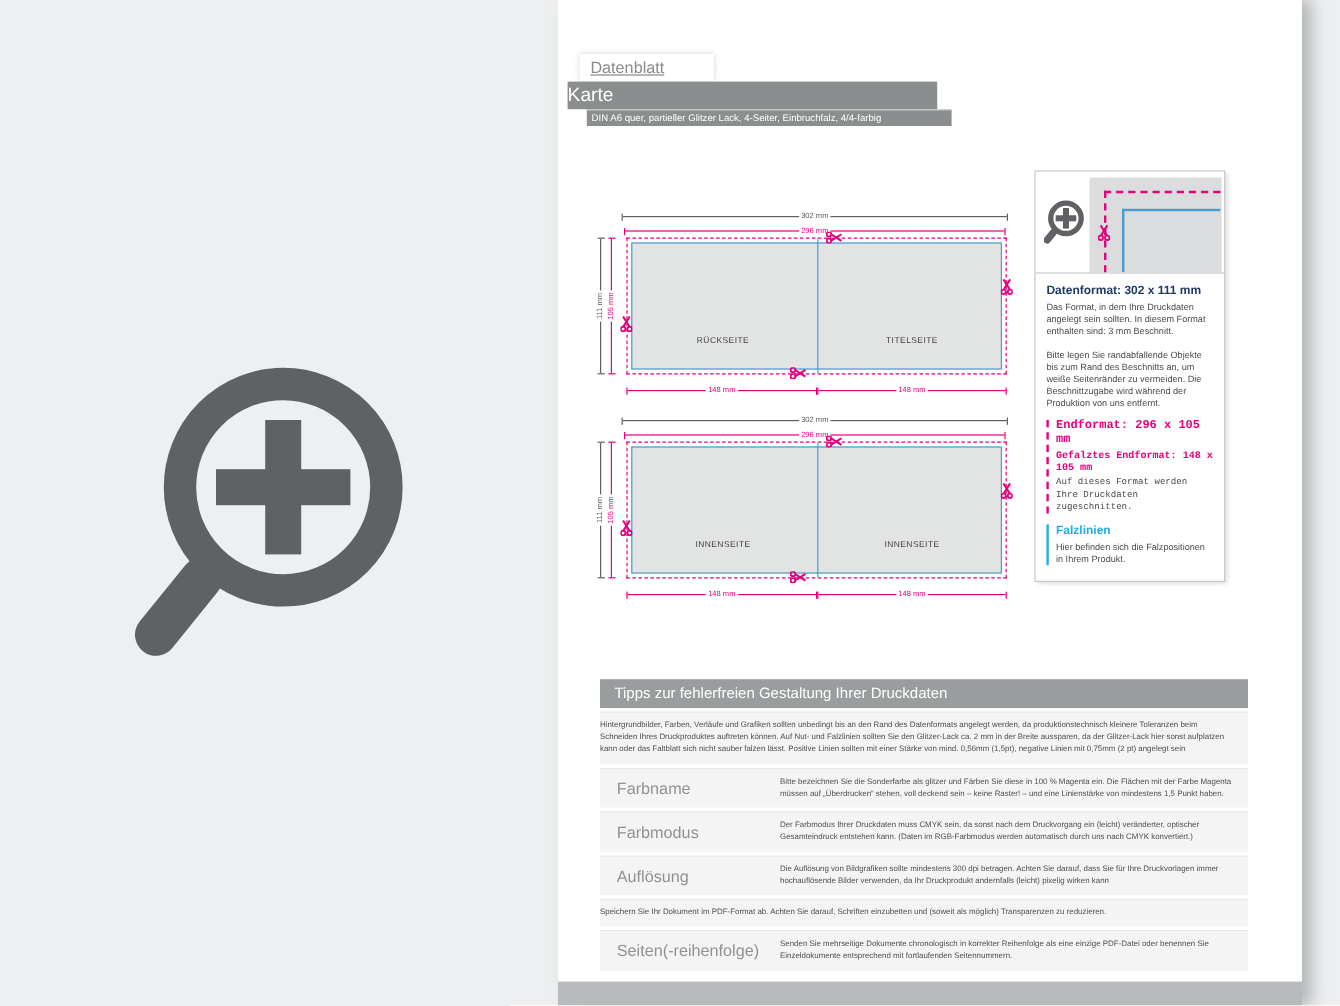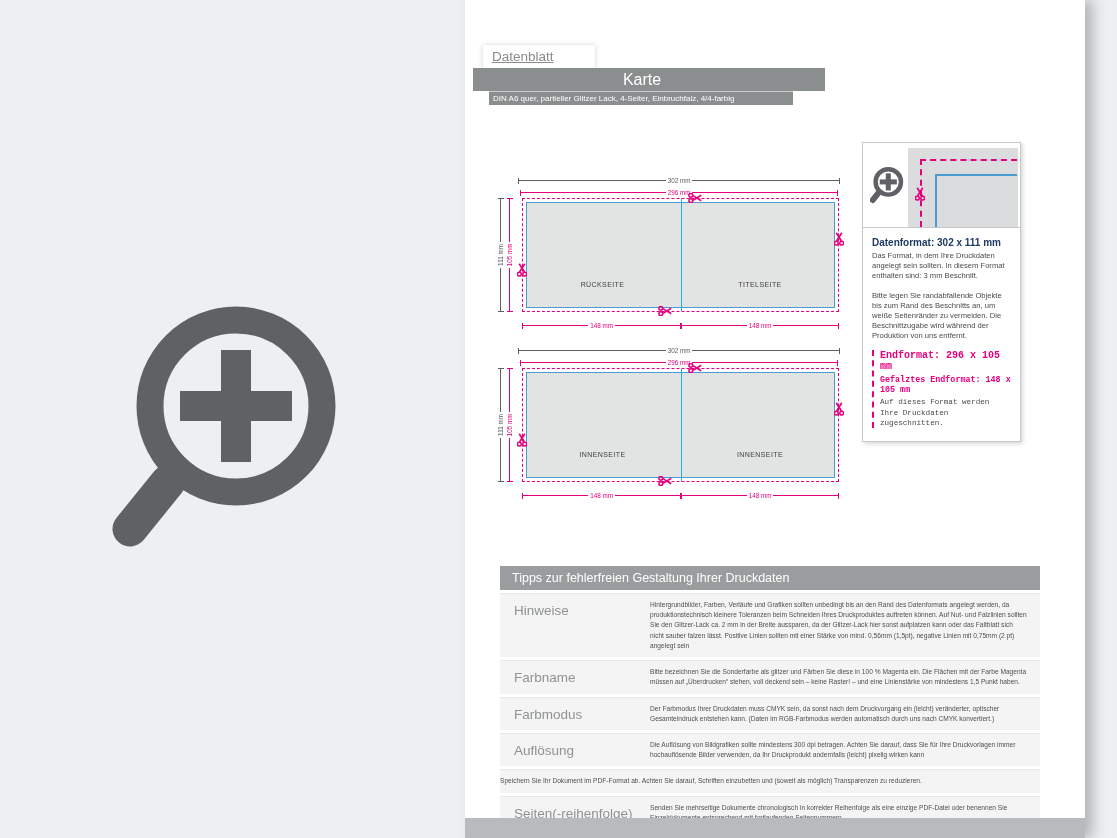--- a/index.html
+++ b/index.html
@@ -4,22 +4,22 @@
 <style>
   html,body{margin:0;padding:0;}
   .canvas{position:relative;width:1117px;height:838px;background:#edeff0;overflow:hidden;
           font-family:"Liberation Sans", sans-serif;}
   .page{position:absolute;left:465px;top:0;width:620px;height:838px;background:#ffffff;
         box-shadow:8px 0 12px rgba(110,115,118,.45);}
   
   .tab{position:absolute;left:18px;top:45px;width:112px;height:23px;background:#fff;color:#8a8a8a;
        font-size:13.5px;display:flex;align-items:center;padding-left:9px;box-sizing:border-box;
        box-shadow:0 0 5px rgba(0,0,0,.18);text-decoration:underline;}
-  .band{position:absolute;left:8px;top:68px;width:352px;height:23px;background:#8b8e8f;color:#fff;
-        font-size:16px;display:flex;align-items:center;justify-content:center;padding-right:14px;box-sizing:border-box;}
+  .band{position:absolute;left:8px;top:68px;width:308px;height:23px;background:#8b8e8f;color:#fff;
+        font-size:16px;display:flex;align-items:center;justify-content:flex-start;padding-right:14px;box-sizing:border-box;}
   .subband{position:absolute;left:24px;top:91px;width:304px;height:14px;background:#8b8e8f;color:#fff;
         font-size:8px;display:flex;align-items:center;padding-left:4px;box-sizing:border-box;
         border-top:1px solid rgba(255,255,255,.55);}
   
   .diagram{position:absolute;left:25px;width:365px;height:168px;}
   .dim{position:absolute;display:flex;align-items:center;height:9px;}
   .dim .line{flex:1;height:1px;}
   .dim .tick{width:1px;height:6px;}
   .dim .lbl{font-size:6.3px;padding:0 2px;white-space:nowrap;}
   .dim.gray .line,.dim.gray .tick{background:#5c6063;}
@@ -269,29 +269,32 @@
         <div class="sec">
           <h3 class="navy">Datenformat: 302 x 111 mm</h3>
           <p>Das Format, in dem Ihre Druckdaten angelegt sein sollten. In diesem Format enthalten sind: 3 mm Beschnitt.</p>
           <p>Bitte legen Sie randabfallende Objekte bis zum Rand des Beschnitts an, um weiße Seitenränder zu vermeiden. Die Beschnittzugabe wird während der Produktion von uns entfernt.</p>
         </div>
         <div class="sec bordered endformat">
           <h3 class="magenta">Endformat: 296 x 105 mm</h3>
           <div class="sub magenta">Gefalztes Endformat: 148 x 105 mm</div>
           <p>Auf dieses Format werden Ihre Druckdaten zugeschnitten.</p>
         </div>
+        <div class="sec bordered falz">
+          <h3 class="cyan">Falzlinien</h3>
+          <p>Hier befinden sich die Falzpositionen in Ihrem Produkt.</p>
+        </div>
       </div>
     </div>
 
     <div class="tips-header">
       <span>Tipps zur fehlerfreien Gestaltung Ihrer Druckdaten</span>
     </div>
     <div class="tips-rows">
       <div class="tip-row">
-        <div class="tip-label">Hinweise</div>
         <div class="tip-text">Hintergrundbilder, Farben, Verläufe und Grafiken sollten unbedingt bis an den Rand des Datenformats angelegt werden, da produktionstechnisch kleinere Toleranzen beim Schneiden Ihres Druckproduktes auftreten können. Auf Nut- und Falzlinien sollten Sie den Glitzer-Lack ca. 2 mm in der Breite aussparen, da der Glitzer-Lack hier sonst aufplatzen kann oder das Faltblatt sich nicht sauber falzen lässt. Positive Linien sollten mit einer Stärke von mind. 0,56mm (1,5pt), negative Linien mit 0,75mm (2 pt) angelegt sein</div>
       </div>
       <div class="tip-row">
         <div class="tip-label">Farbname</div>
         <div class="tip-text">Bitte bezeichnen Sie die Sonderfarbe als glitzer und Färben Sie diese in 100 % Magenta ein. Die Flächen mit der Farbe Magenta müssen auf „Überdrucken“ stehen, voll deckend sein – keine Raster! – und eine Linienstärke von mindestens 1,5 Punkt haben.</div>
       </div>
       <div class="tip-row">
         <div class="tip-label">Farbmodus</div>
         <div class="tip-text">Der Farbmodus Ihrer Druckdaten muss CMYK sein, da sonst nach dem Druckvorgang ein (leicht) veränderter, optischer Gesamteindruck entstehen kann. (Daten im RGB-Farbmodus werden automatisch durch uns nach CMYK konvertiert.)</div>
       </div>

